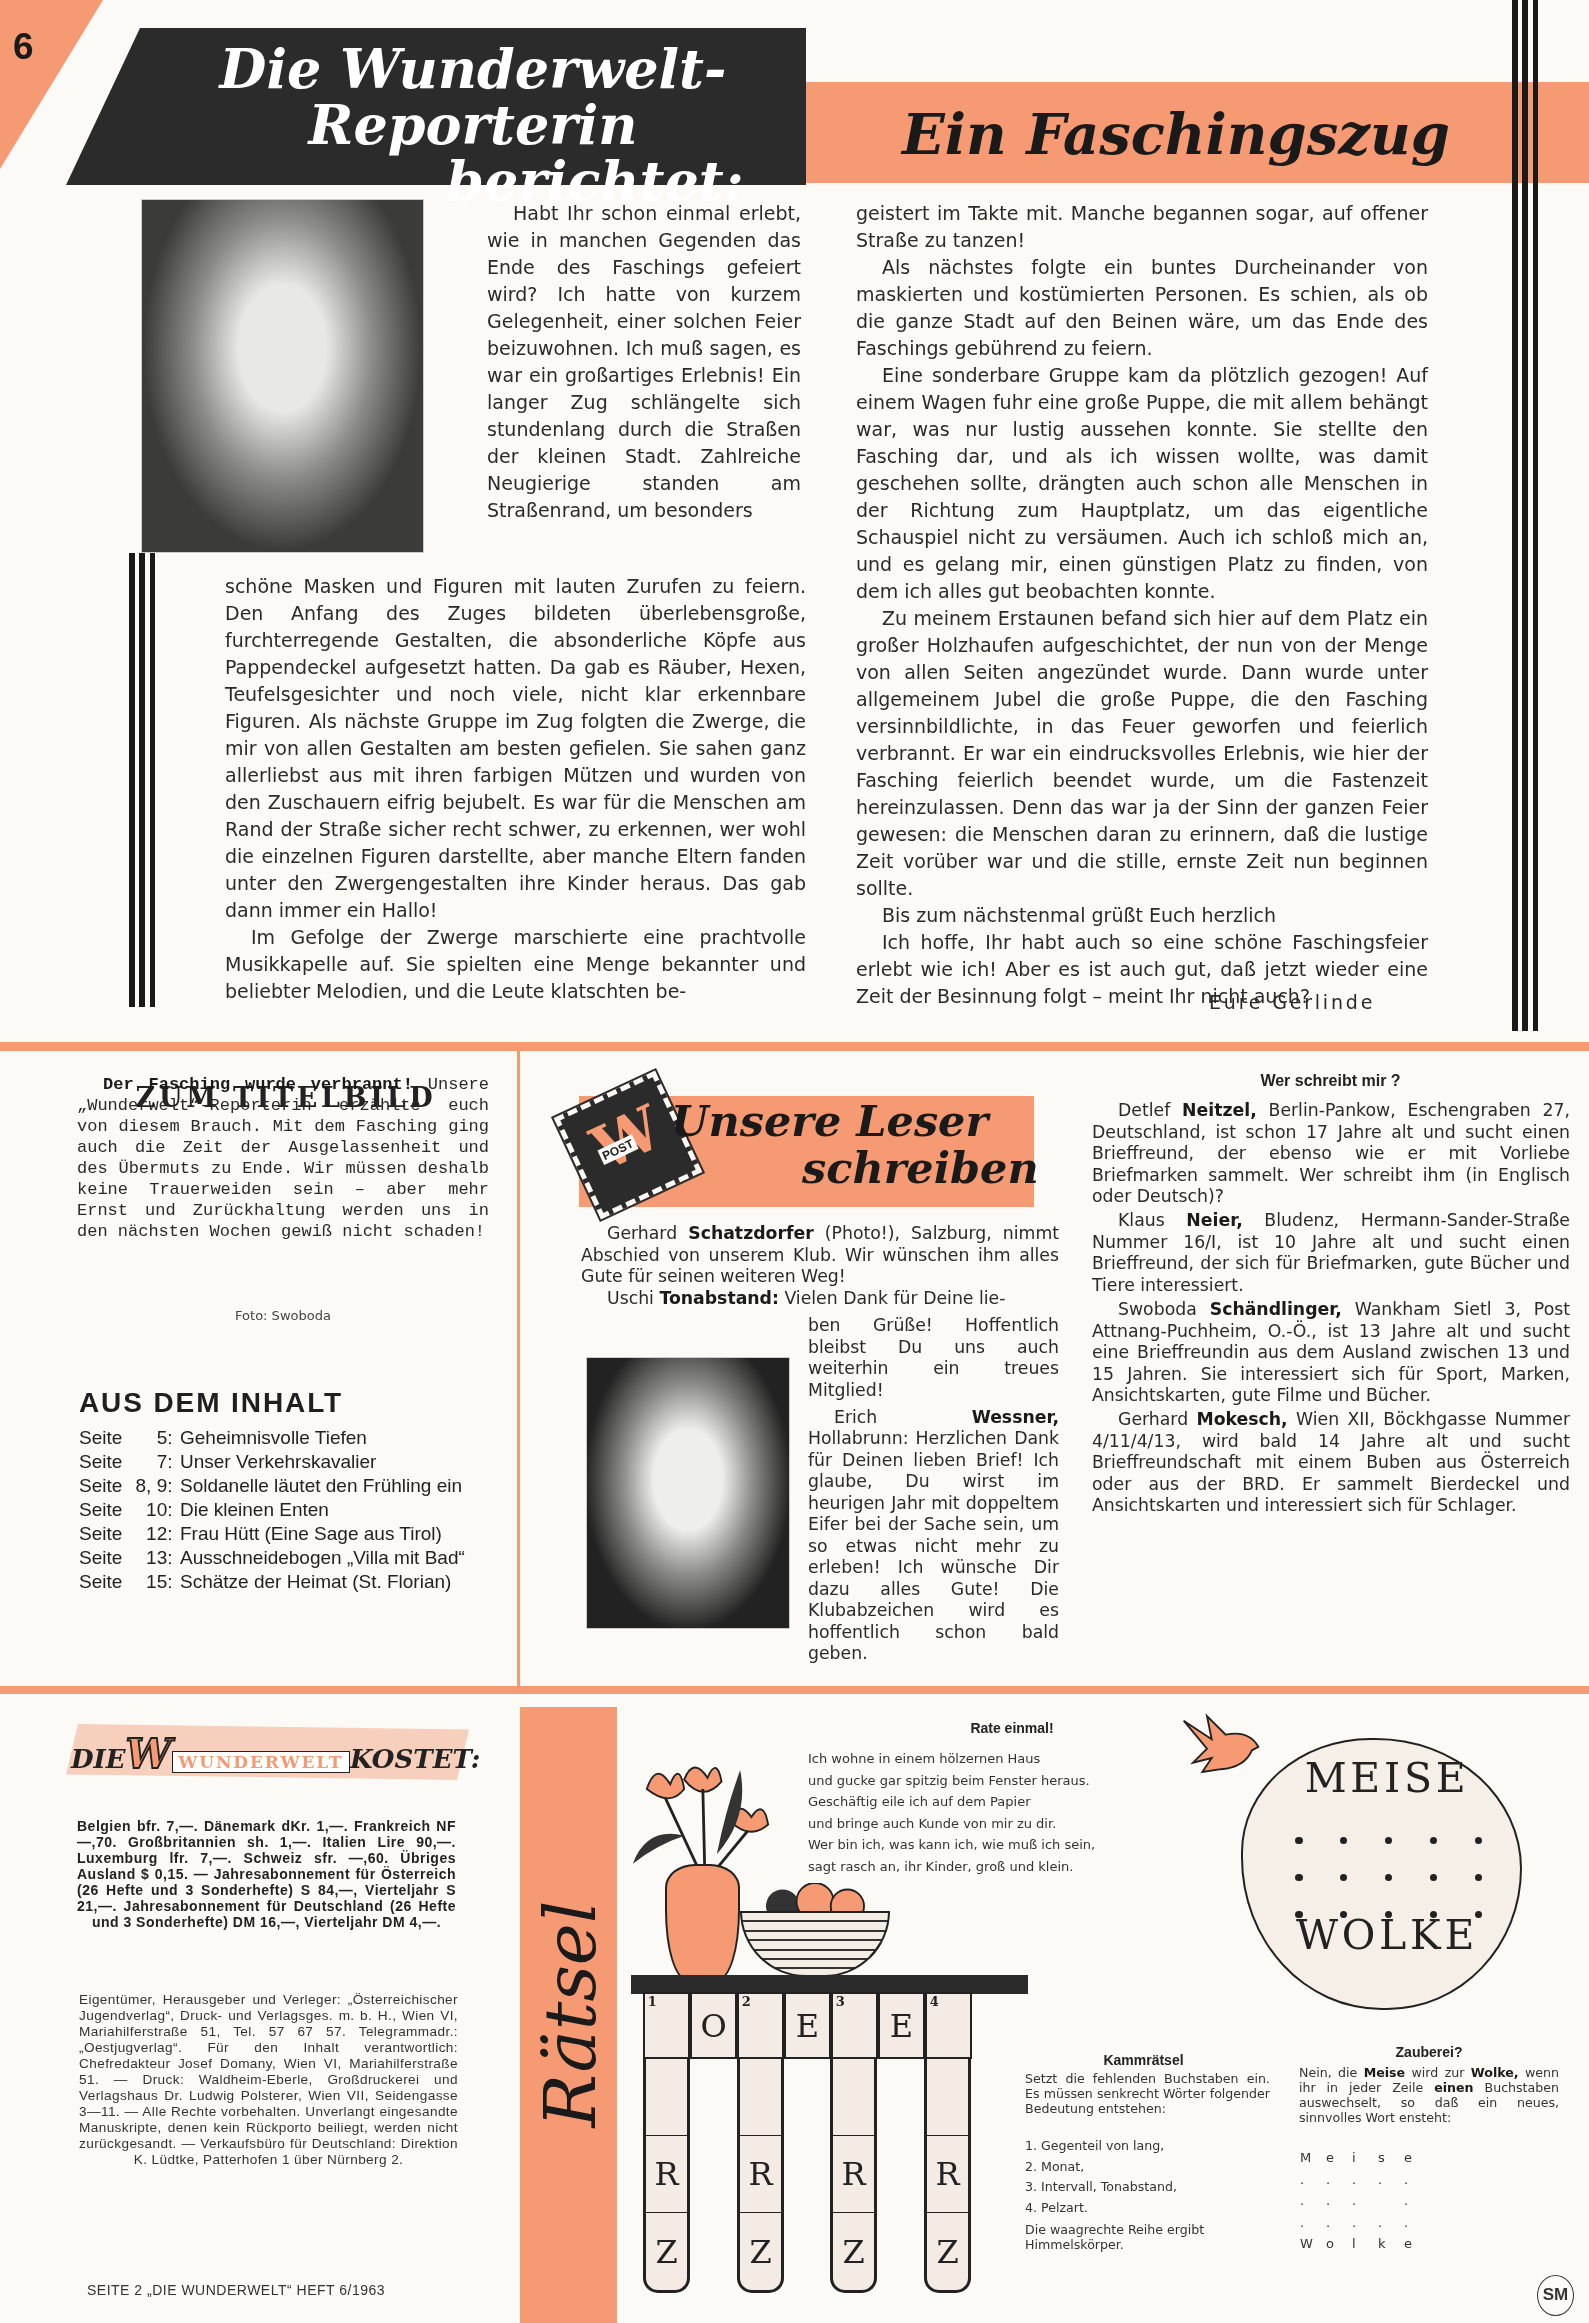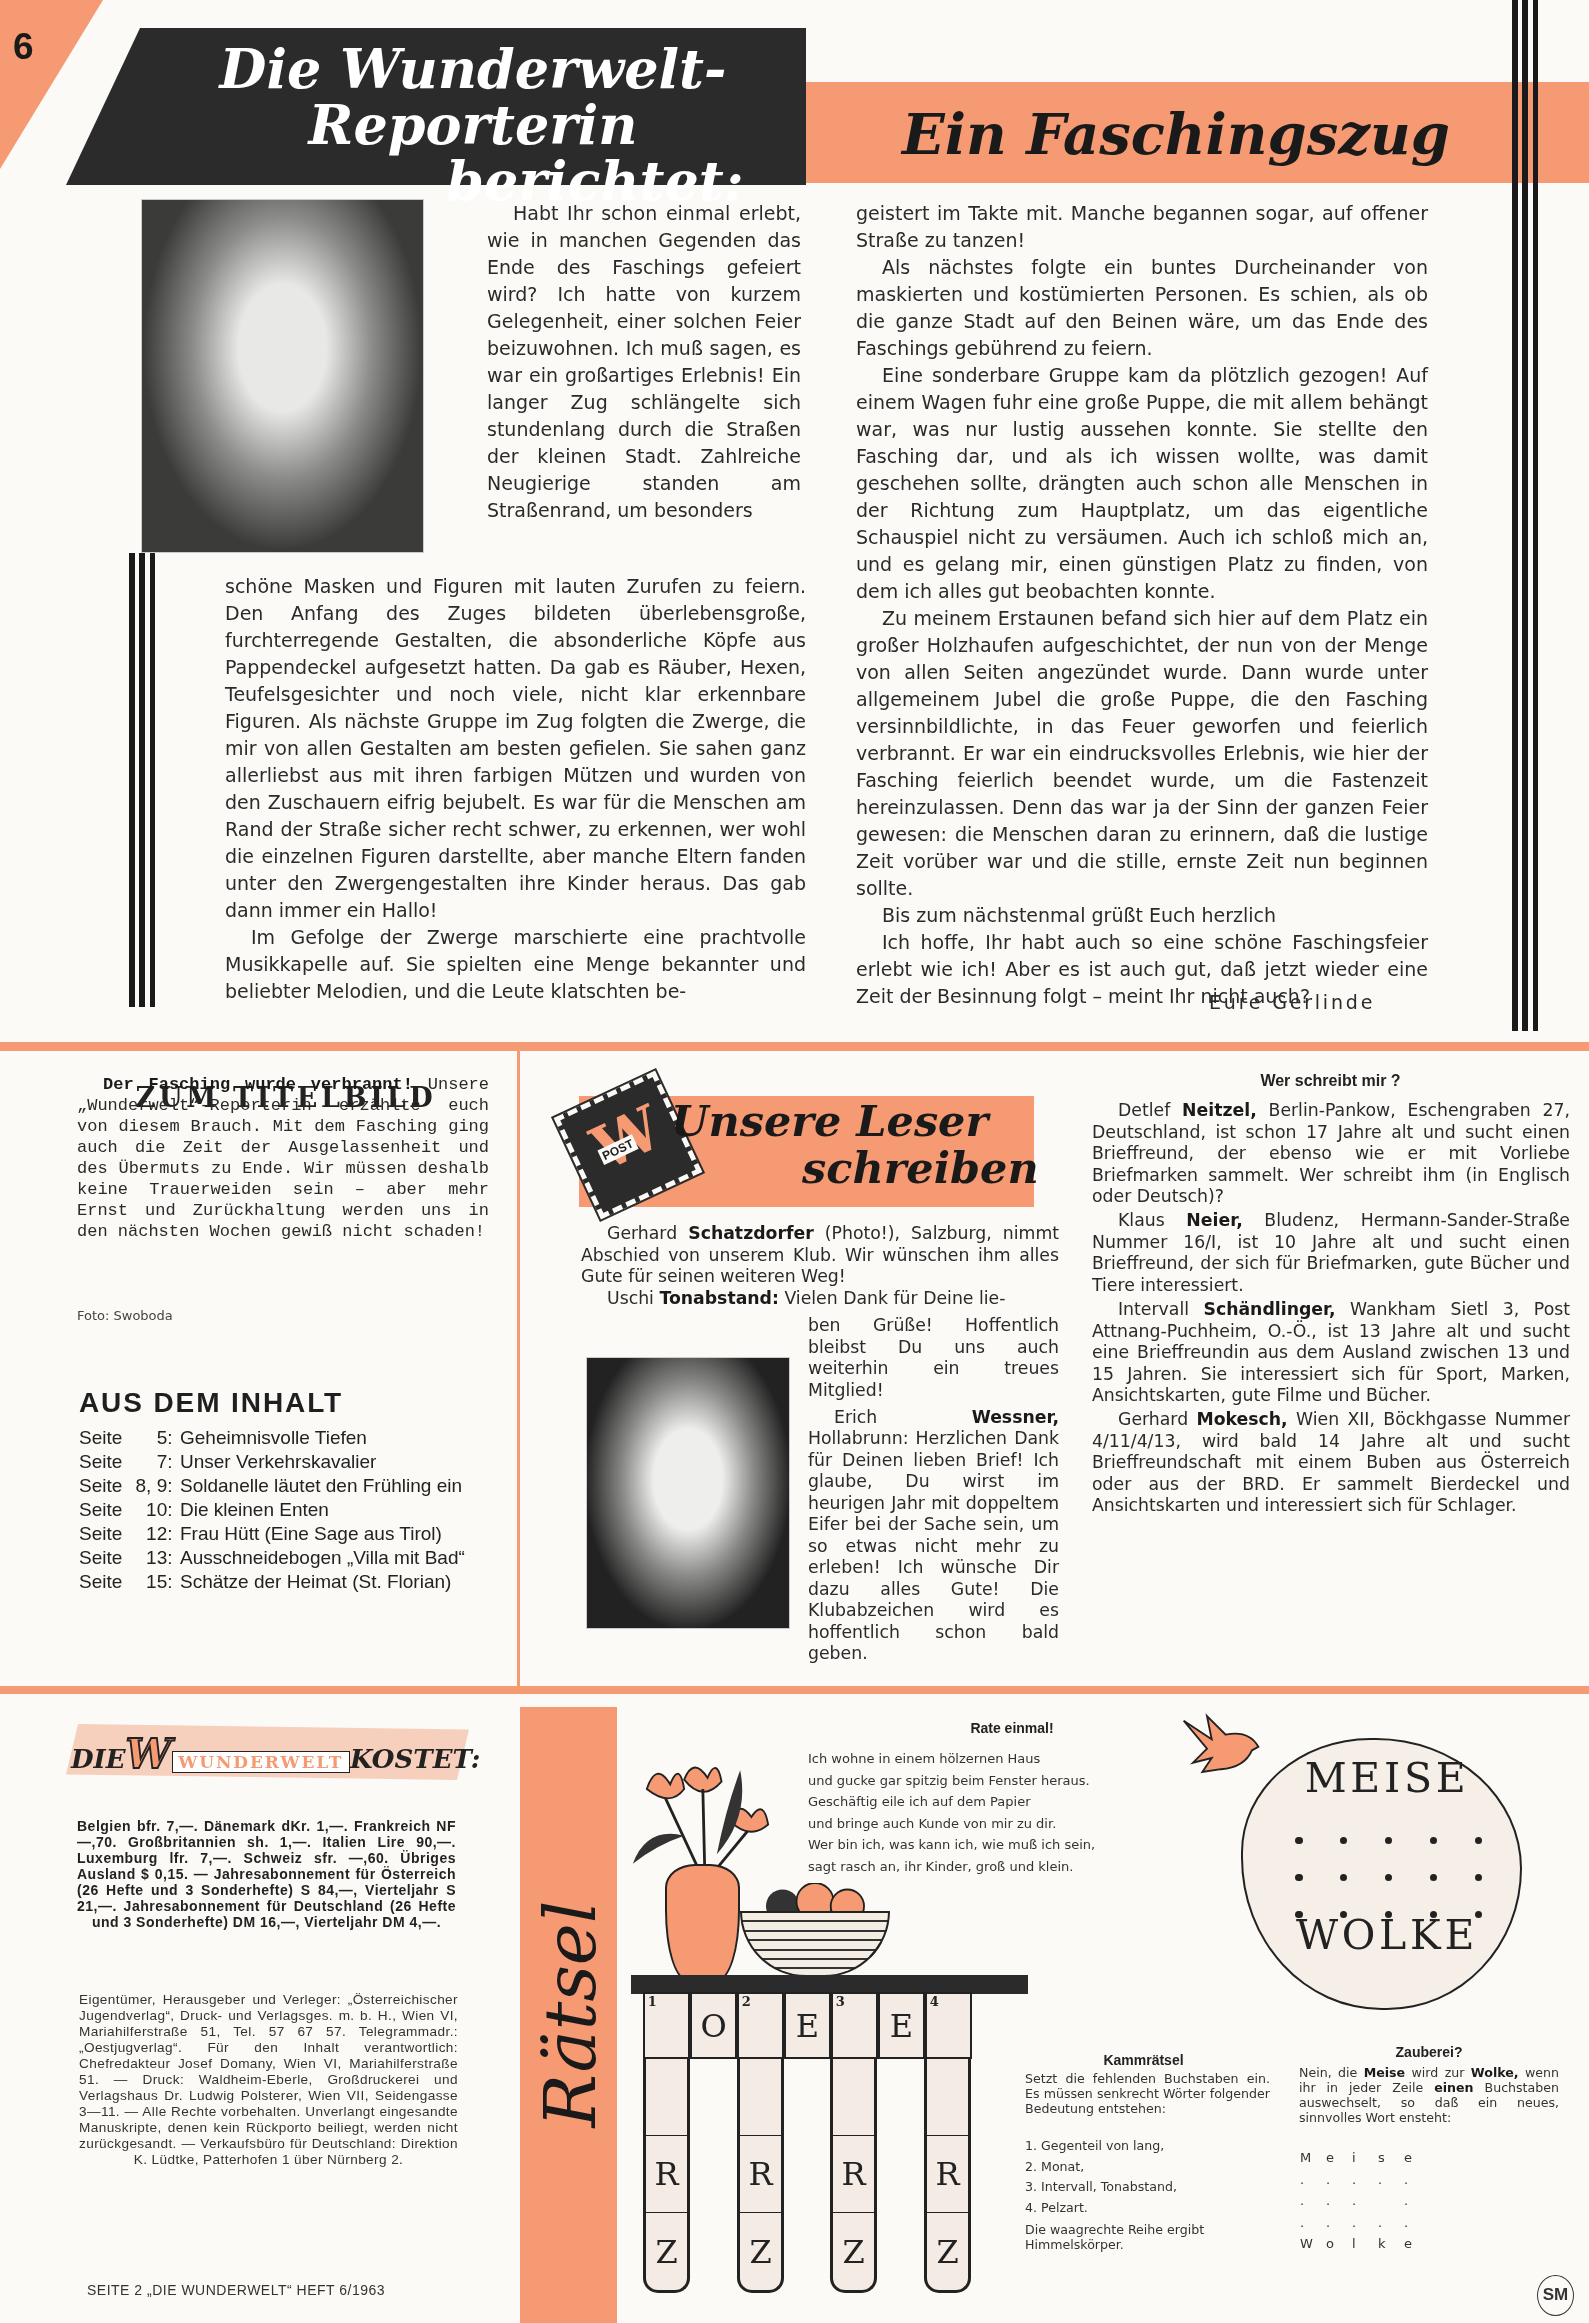--- a/index.html
+++ b/index.html
@@ -41,21 +41,21 @@
   #signature { left: 1209px; top: 991px; font-family: "DejaVu Sans", sans-serif; font-size: 19px; letter-spacing: 2.8px; color: #2a2a2a; }
 
   
   #h-divider-1 { left: 0; top: 1042px; width: 1589px; height: 9.4px; }
   #v-divider-1 { left: 517px; top: 1047px; width: 2.8px; height: 645px; }
   #h-divider-2 { left: 0; top: 1686px; width: 1589px; height: 7.5px; }
 
   
   #titelbild-heading { left: 75px; top: 1082px; width: 422px; text-align: center; font-size: 27px; letter-spacing: 3.7px; font-weight: bold; }
   #titelbild-text { left: 77px; top: 1074px; width: 412px; font-size: 17px; line-height: 21px; font-family: Liberation Mono, monospace; }
-  #titelbild-credit { left: 77px; top: 1308px; width: 412px; text-align: left; font-size: 13px; color: #444; font-family: "DejaVu Sans", sans-serif; }
+  #titelbild-credit { left: 77px; top: 1308px; width: 412px; text-align: center; font-size: 13px; color: #444; font-family: "DejaVu Sans", sans-serif; }
 
   
   #inhalt-heading { left: 79px; top: 1387px; font-size: 28px; font-weight: 900; letter-spacing: 1.9px; color: #1f1f1f; }
   #inhalt-list { left: 79px; top: 1426px; width: 412px; font-size: 19px; line-height: 24px; }
   .toc-row { display: flex; }
   .toc-seite { width: 52px; }
   .toc-page { width: 49px; text-align: right; padding-right: 7.5px; }
   .toc-title { flex: 1; }
 
   
@@ -236,21 +236,21 @@
 <div class="abs photo" id="reader-photo"></div>
 <div class="abs body-text" id="leser-text-b">
   <p class="noindent">ben Grüße! Hoffentlich bleibst Du uns auch weiterhin ein treues Mitglied!</p>
   <p style="margin-top:5.6px"><span>Erich </span><b>Wessner,</b><span> Hollabrunn: Herzlichen Dank für Deinen lieben Brief! Ich glaube, Du wirst im heurigen Jahr mit doppeltem Eifer bei der Sache sein, um so etwas nicht mehr zu erleben! Ich wünsche Dir dazu alles Gute! Die Klubabzeichen wird es hoffentlich schon bald geben.</span></p>
 </div>
 
 <div class="abs" id="wsm-heading">Wer schreibt mir ?</div>
 <div class="abs body-text" id="wsm-text">
   <p><span>Detlef </span><b>Neitzel,</b><span> Berlin-Pankow, Eschengraben 27, Deutschland, ist schon 17 Jahre alt und sucht einen Brieffreund, der ebenso wie er mit Vorliebe Briefmarken sammelt. Wer schreibt ihm (in Englisch oder Deutsch)?</span></p>
   <p><span>Klaus </span><b>Neier,</b><span> Bludenz, Hermann-Sander-Straße Nummer 16/I, ist 10 Jahre alt und sucht einen Brieffreund, der sich für Briefmarken, gute Bücher und Tiere interessiert.</span></p>
-  <p><span>Intervall </span><b>Schändlinger,</b><span> Wankham Sietl 3, Post Attnang-Puchheim, O.-Ö., ist 13 Jahre alt und sucht eine Brieffreundin aus dem Ausland zwischen 13 und 15 Jahren. Sie interessiert sich für Sport, Marken, Ansichtskarten, gute Filme und Bücher.</span></p>
+  <p><span>Swoboda </span><b>Schändlinger,</b><span> Wankham Sietl 3, Post Attnang-Puchheim, O.-Ö., ist 13 Jahre alt und sucht eine Brieffreundin aus dem Ausland zwischen 13 und 15 Jahren. Sie interessiert sich für Sport, Marken, Ansichtskarten, gute Filme und Bücher.</span></p>
   <p><span>Gerhard </span><b>Mokesch,</b><span> Wien XII, Böckhgasse Nummer 4/11/4/13, wird bald 14 Jahre alt und sucht Brieffreundschaft mit einem Buben aus Österreich oder aus der BRD. Er sammelt Bierdeckel und Ansichtskarten und interessiert sich für Schlager.</span></p>
 </div>
 
 <div class="abs" id="kostet-banner"></div>
 <div class="abs" id="kostet-title">
   <span>DIE</span><span class="bigw">W</span><span class="ww">WUNDERWELT</span><span>KOSTET:</span>
 </div>
 <div class="abs" id="prices">Belgien bfr. 7,—. Dänemark dKr. 1,—. Frankreich NF —,70. Großbritannien sh. 1,—. Italien Lire 90,—. Luxemburg lfr. 7,—. Schweiz sfr. —,60. Übriges Ausland $ 0,15. — Jahresabonnement für Österreich (26 Hefte und 3 Sonderhefte) S 84,—, Vierteljahr S 21,—. Jahresabonnement für Deutschland (26 Hefte und 3 Sonderhefte) DM 16,—, Vierteljahr DM 4,—.</div>
 <div class="abs" id="impressum">Eigentümer, Herausgeber und Verleger: „Österreichischer Jugendverlag“, Druck- und Verlagsges. m. b. H., Wien VI, Mariahilferstraße 51, Tel. 57 67 57. Telegrammadr.: „Oestjugverlag“. Für den Inhalt verantwortlich: Chefredakteur Josef Domany, Wien VI, Mariahilferstraße 51. — Druck: Waldheim-Eberle, Großdruckerei und Verlagshaus Dr. Ludwig Polsterer, Wien VII, Seidengasse 3—11. — Alle Rechte vorbehalten. Unverlangt eingesandte Manuskripte, denen kein Rückporto beiliegt, werden nicht zurückgesandt. — Verkaufsbüro für Deutschland: Direktion K. Lüdtke, Patterhofen 1 über Nürnberg 2.</div>
 <div class="abs" id="footer-line">SEITE 2 „DIE WUNDERWELT“ HEFT 6/1963</div>

